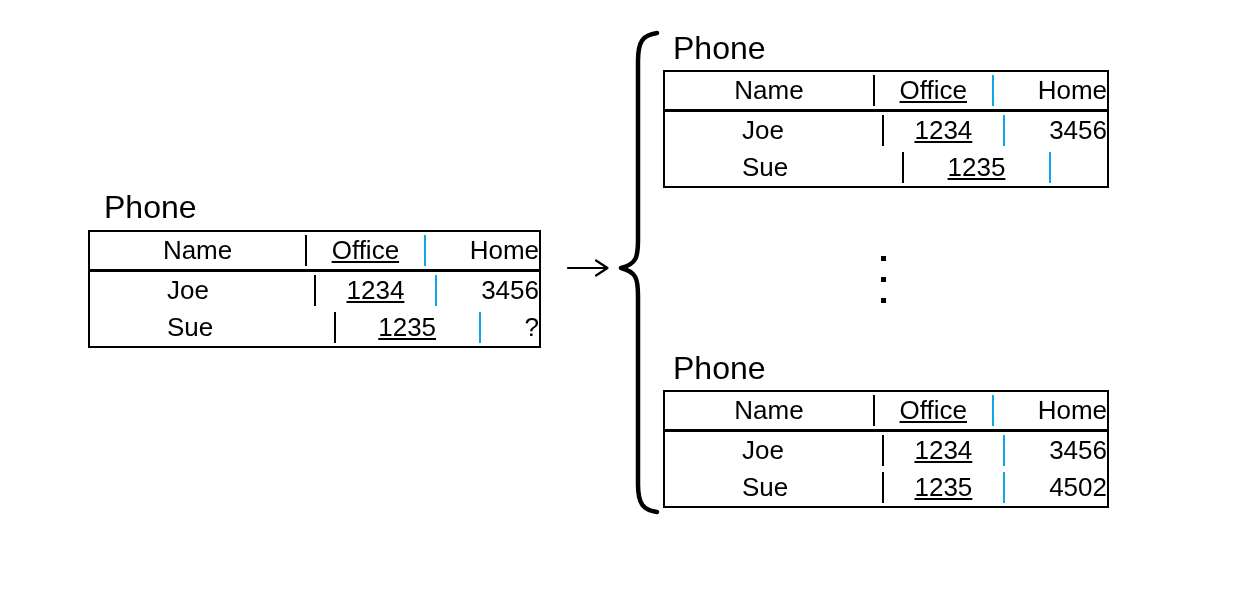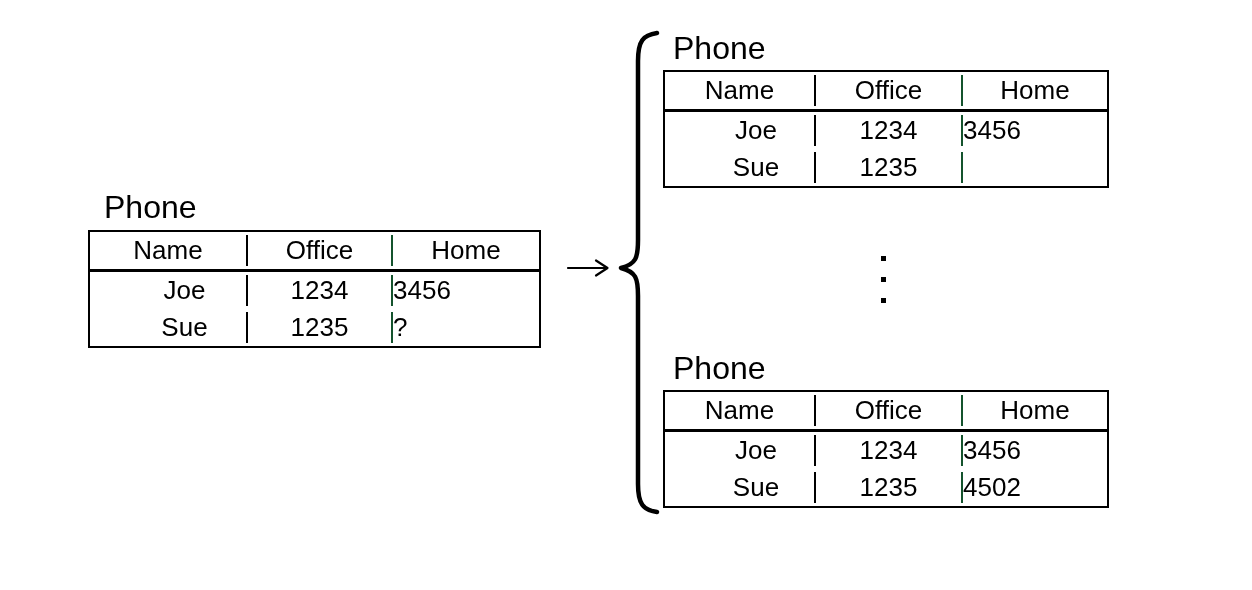--- a/index.html
+++ b/index.html
@@ -36,29 +36,31 @@
     box-sizing: border-box;
   }
   .row-head {
     height: 40px;
     border-bottom: 3px solid #000;
   }
   .cell {
     font-size: 26px;
     box-sizing: border-box;
     white-space: nowrap;
+    margin-left: 44px;
   }
   .row-head .cell { text-align: center; }
   .cell-office {
     border-left: 2px solid #000;
-    border-right: 2px solid #14532d;
+    border-right: 2px solid #0ea5e9;
     text-align: center;
+    text-decoration: underline;
   }
   .cell-home { flex: 1; text-align: left; }
-  .row-body .cell-name { text-align: center; padding-left: 33px; }
+  .row-body .cell-name { text-align: left; padding-left: 33px; }
   
   .tbl-left  { left: 88px;  top: 230px; width: 453px; }
   .tbl-left  .cell-name   { width: 156px; }
   .tbl-left  .cell-office { width: 147px; }
   
   .tbl-right { width: 446px; left: 663px; }
   .tbl-right .cell-name   { width: 149px; }
   .tbl-right .cell-office { width: 149px; }
   .svg-abs { position: absolute; }
   .vdots {

